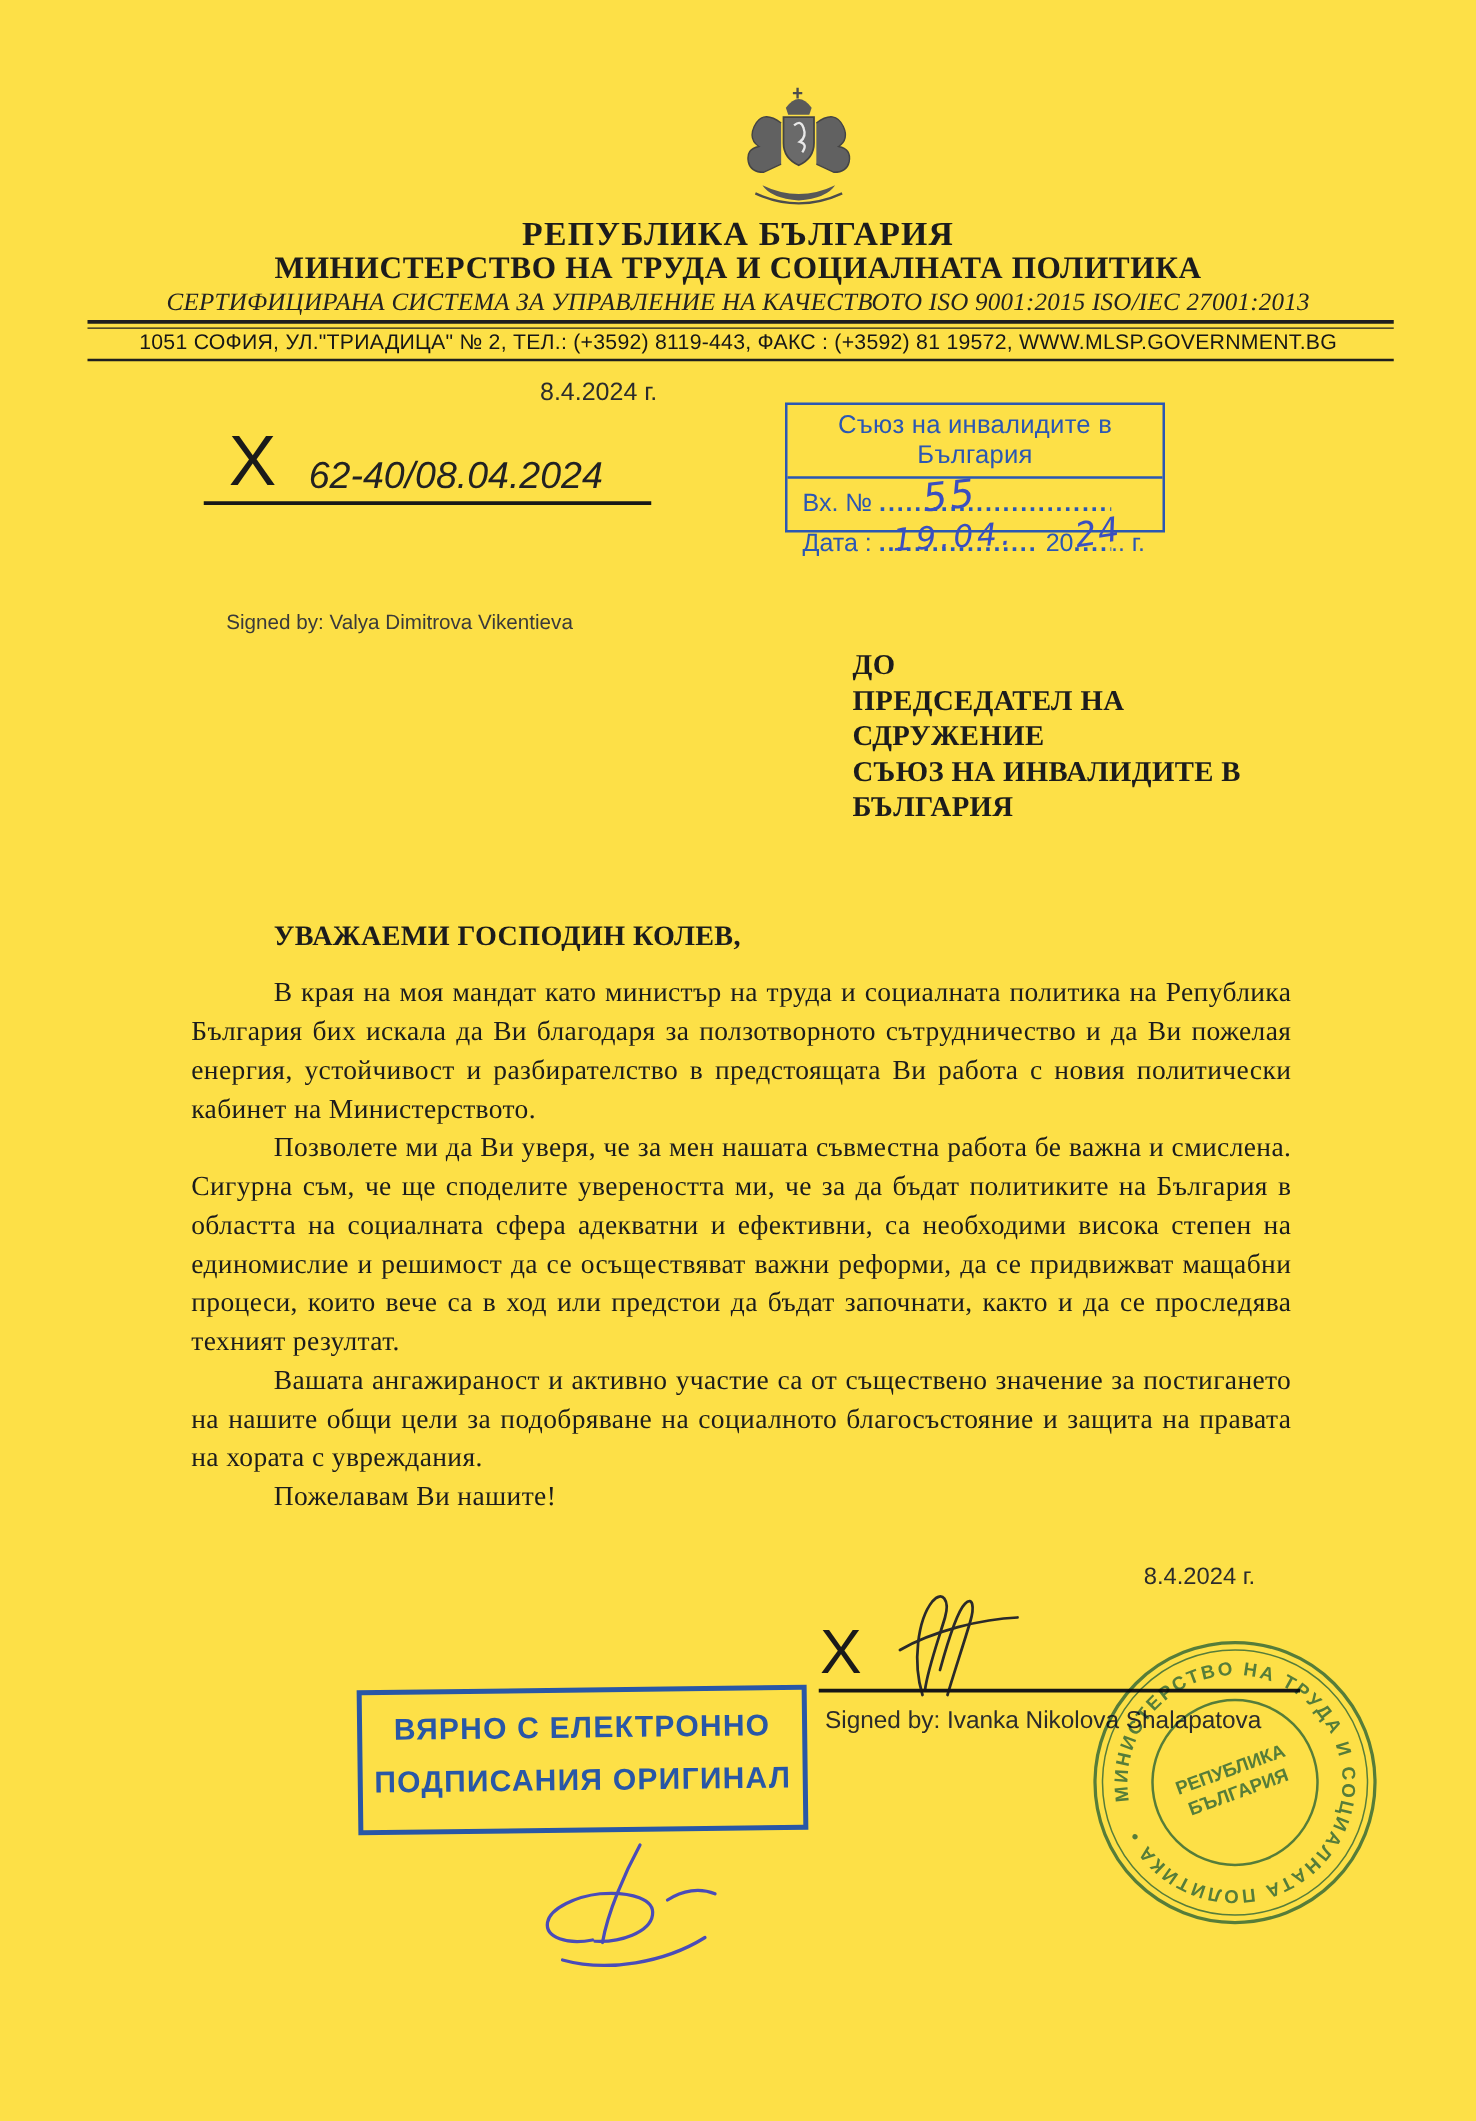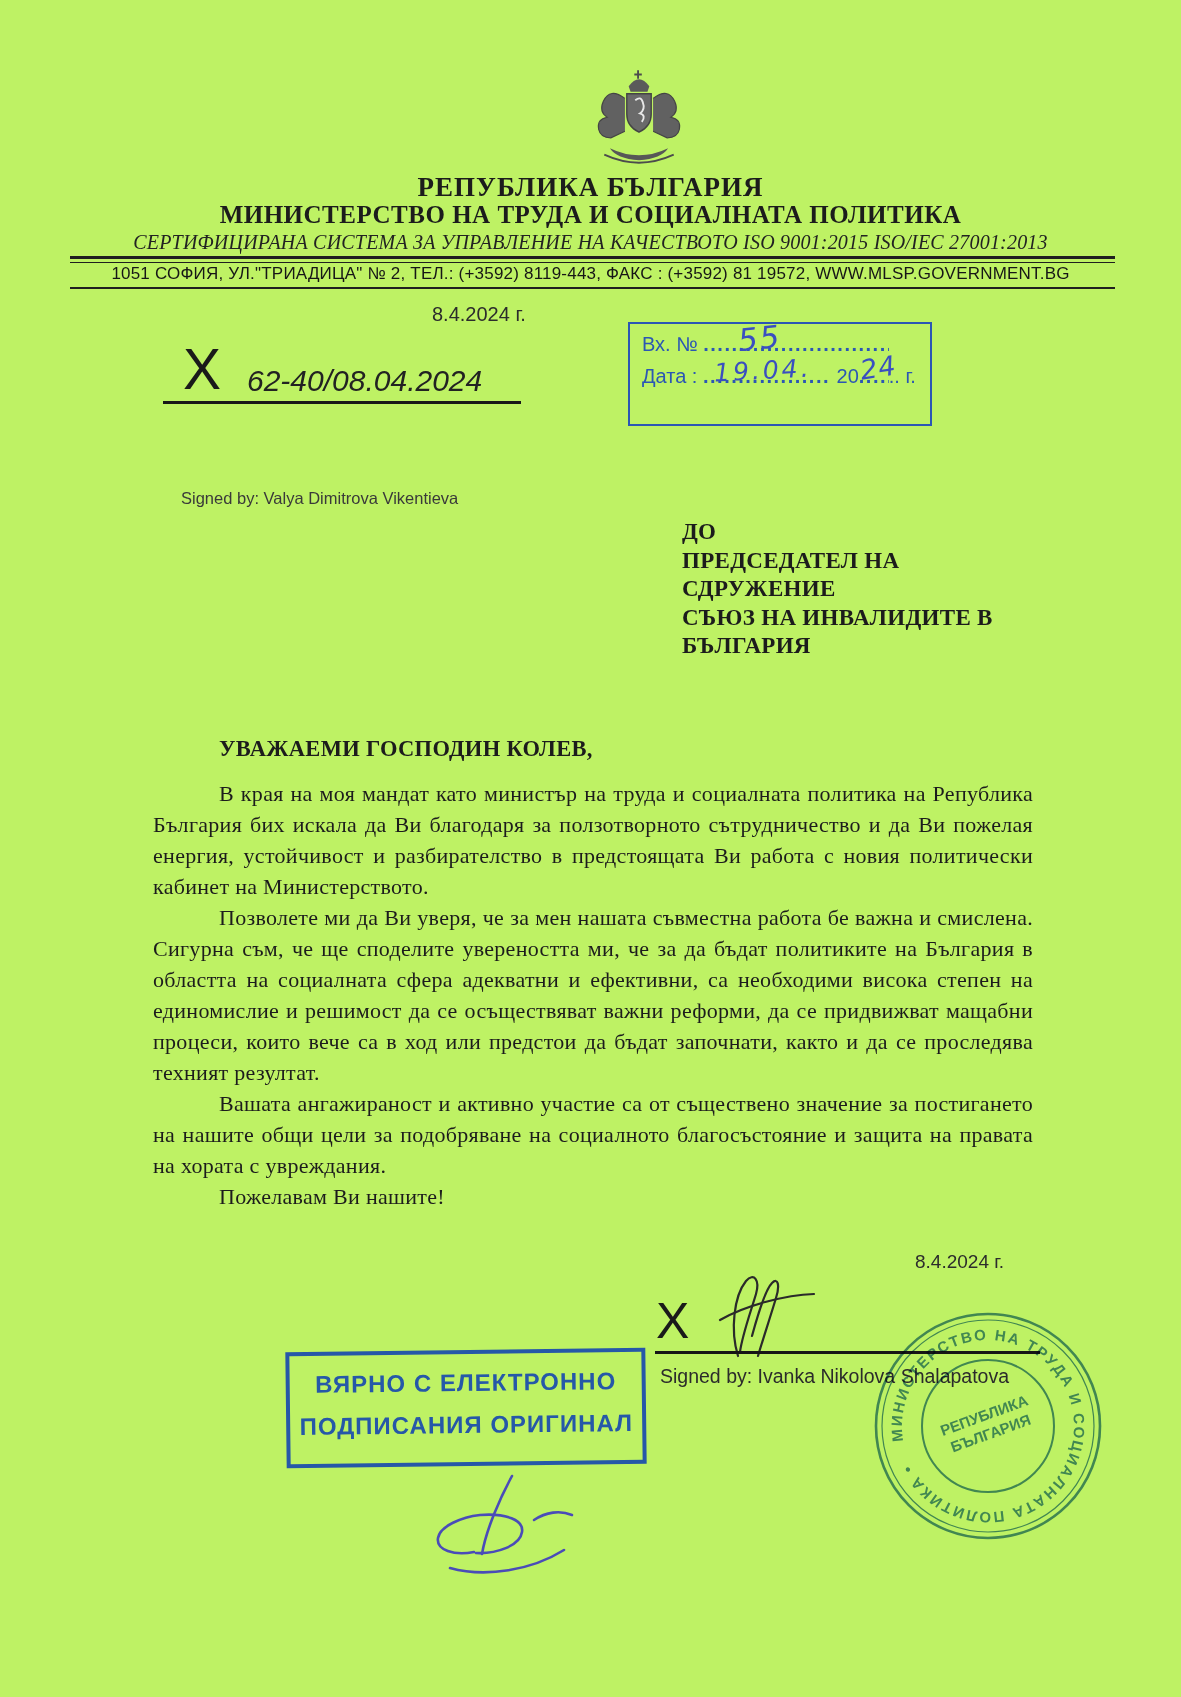--- a/index.html
+++ b/index.html
@@ -1,18 +1,18 @@
 <!DOCTYPE html>
 <html><head>
 <meta charset="utf-8">
 <style>
   html,body { margin:0; padding:0; background:#cfcfcf; }
   .page {
     position:relative; width:1181px; height:1697px; margin:0 auto;
-    background:#bef264; overflow:hidden;
+    background:#fde047; overflow:hidden;
     font-family:"Liberation Serif", serif; color:#1c1c1c;
   }
   .abs { position:absolute; }
   .ctr { left:0; right:0; text-align:center; }
 
   
   .coat { top:68px; left:578px; }
   .t-country  { top:172px; font-size:27px; font-weight:bold; letter-spacing:1px; }
   .t-ministry { top:201px; font-size:25px; font-weight:bold; letter-spacing:0.5px; }
   .t-cert     { top:231px; font-size:20px; font-style:italic; letter-spacing:0.2px; color:#222; }
@@ -102,20 +102,21 @@
   <div class="abs ctr t-address">1051 СОФИЯ, УЛ."ТРИАДИЦА" № 2, ТЕЛ.: (+3592) 8119-443, ФАКС : (+3592) 81 19572, WWW.MLSP.GOVERNMENT.BG</div>
   <div class="abs rule-b"></div>
 
   <div class="abs ref-date">8.4.2024 г.</div>
   <div class="abs x1">X</div>
   <div class="abs ref-num">62-40/08.04.2024</div>
   <div class="abs ref-line"></div>
   <div class="abs ref-signed">Signed by: Valya Dimitrova Vikentieva</div>
 
   <div class="abs entry-stamp">
+    <div class="es-head">Съюз на инвалидите в България</div>
     <div class="es-row">
       <span>Вх. №</span>
       <span class="dots d-entry">............................................</span>
       <span class="hand h-55">55</span>
     </div>
     <div class="es-row">
       <span>Дата :</span>
       <span class="dots d-date">..................................</span>
       <span>20</span><span class="dots d-year">........</span><span>.. г.</span>
       <span class="hand h-date">19.04.</span>

